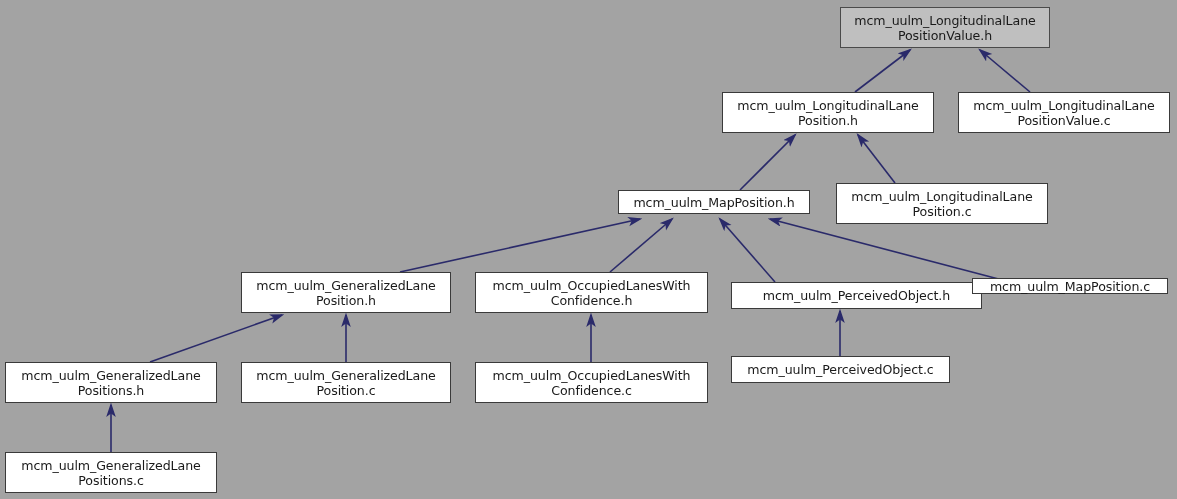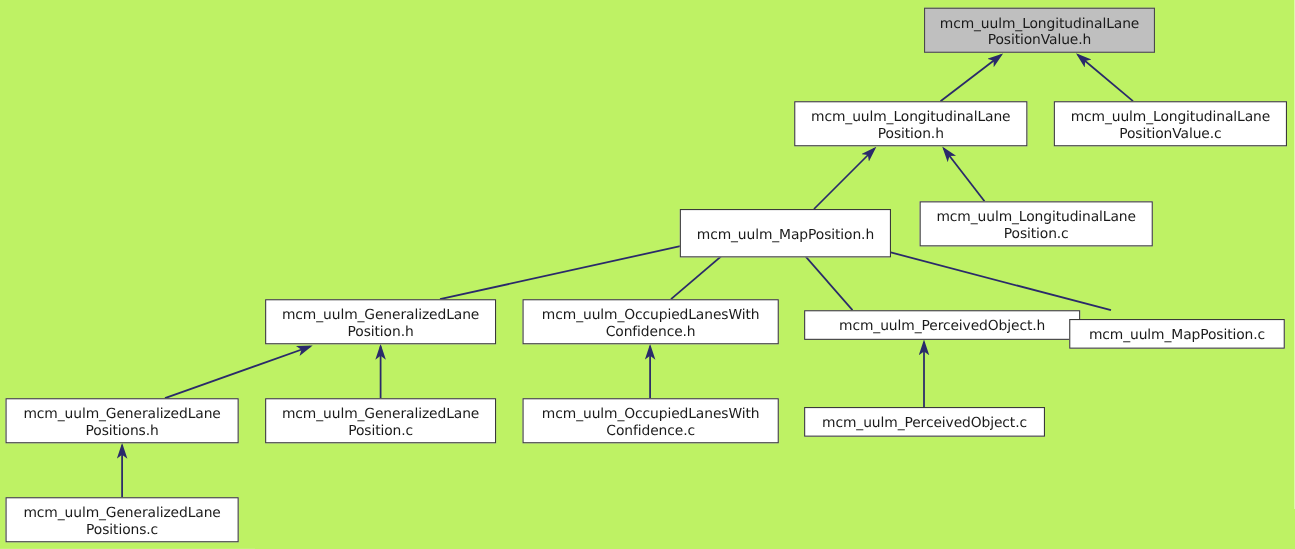--- a/index.html
+++ b/index.html
@@ -7,21 +7,21 @@
     padding: 0;
     background: #ffffff;
   }
   body {
     font-family: "DejaVu Sans", "Liberation Sans", sans-serif;
   }
   #graph {
     position: relative;
     width: 1177px;
     height: 499px;
-    background: #bef264;
+    background: #a3a3a3;
     overflow: hidden;
   }
   #edges {
     position: absolute;
     left: 0;
     top: 0;
     width: 1177px;
     height: 499px;
     pointer-events: none;
   }
@@ -76,32 +76,32 @@
         <line x1="111" y1="452" x2="111" y2="405" marker-end="url(#arrowhead)"></line>
       </g>
   </svg>
   <div id="nodes">
       <div class="node root" style="left: 840px; top: 7px; width: 210px; height: 41px;"><span class="node-label">mcm_uulm_LongitudinalLane
 PositionValue.h</span></div>
       <div class="node" style="left: 722px; top: 92px; width: 212px; height: 41px;"><span class="node-label">mcm_uulm_LongitudinalLane
 Position.h</span></div>
       <div class="node" style="left: 958px; top: 92px; width: 212px; height: 41px;"><span class="node-label">mcm_uulm_LongitudinalLane
 PositionValue.c</span></div>
-      <div class="node" style="left: 618px; top: 190px; width: 192px; height: 44px;"><span class="node-label">mcm_uulm_MapPosition.h</span></div>
+      <div class="node" style="left: 618px; top: 190px; width: 192px; height: 24px;"><span class="node-label">mcm_uulm_MapPosition.h</span></div>
       <div class="node" style="left: 836px; top: 183px; width: 212px; height: 41px;"><span class="node-label">mcm_uulm_LongitudinalLane
 Position.c</span></div>
       <div class="node" style="left: 241px; top: 272px; width: 210px; height: 41px;"><span class="node-label">mcm_uulm_GeneralizedLane
 Position.h</span></div>
       <div class="node" style="left: 475px; top: 272px; width: 233px; height: 41px;"><span class="node-label">mcm_uulm_OccupiedLanesWith
 Confidence.h</span></div>
       <div class="node" style="left: 731px; top: 282px; width: 251px; height: 27px;"><span class="node-label">mcm_uulm_PerceivedObject.h</span></div>
-      <div class="node" style="left: 972px; top: 290px; width: 196px; height: 27px;"><span class="node-label">mcm_uulm_MapPosition.c</span></div>
+      <div class="node" style="left: 972px; top: 278px; width: 196px; height: 16px;"><span class="node-label">mcm_uulm_MapPosition.c</span></div>
       <div class="node" style="left: 5px; top: 362px; width: 212px; height: 41px;"><span class="node-label">mcm_uulm_GeneralizedLane
 Positions.h</span></div>
       <div class="node" style="left: 241px; top: 362px; width: 210px; height: 41px;"><span class="node-label">mcm_uulm_GeneralizedLane
 Position.c</span></div>
       <div class="node" style="left: 475px; top: 362px; width: 233px; height: 41px;"><span class="node-label">mcm_uulm_OccupiedLanesWith
 Confidence.c</span></div>
-      <div class="node" style="left: 731px; top: 370px; width: 219px; height: 27px;"><span class="node-label">mcm_uulm_PerceivedObject.c</span></div>
+      <div class="node" style="left: 731px; top: 356px; width: 219px; height: 27px;"><span class="node-label">mcm_uulm_PerceivedObject.c</span></div>
       <div class="node" style="left: 5px; top: 452px; width: 212px; height: 41px;"><span class="node-label">mcm_uulm_GeneralizedLane
 Positions.c</span></div>
     </div>
 </div>
 
 </body></html>

